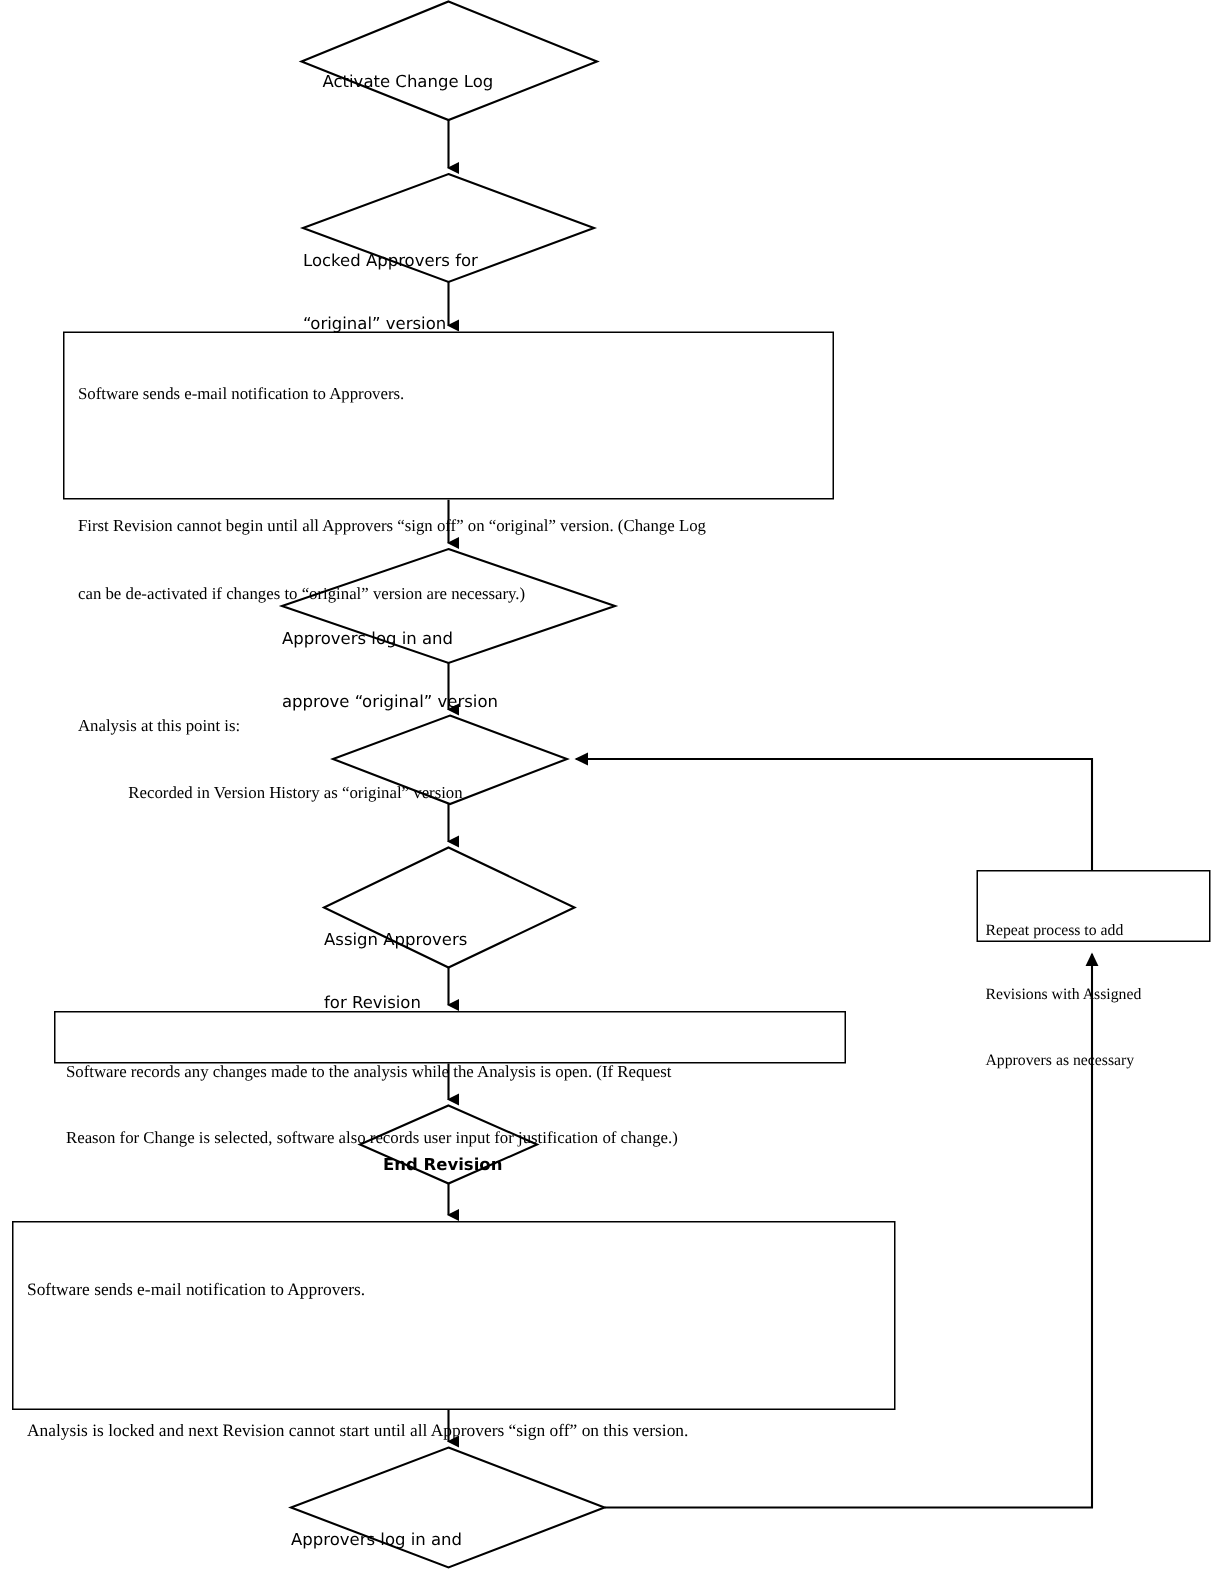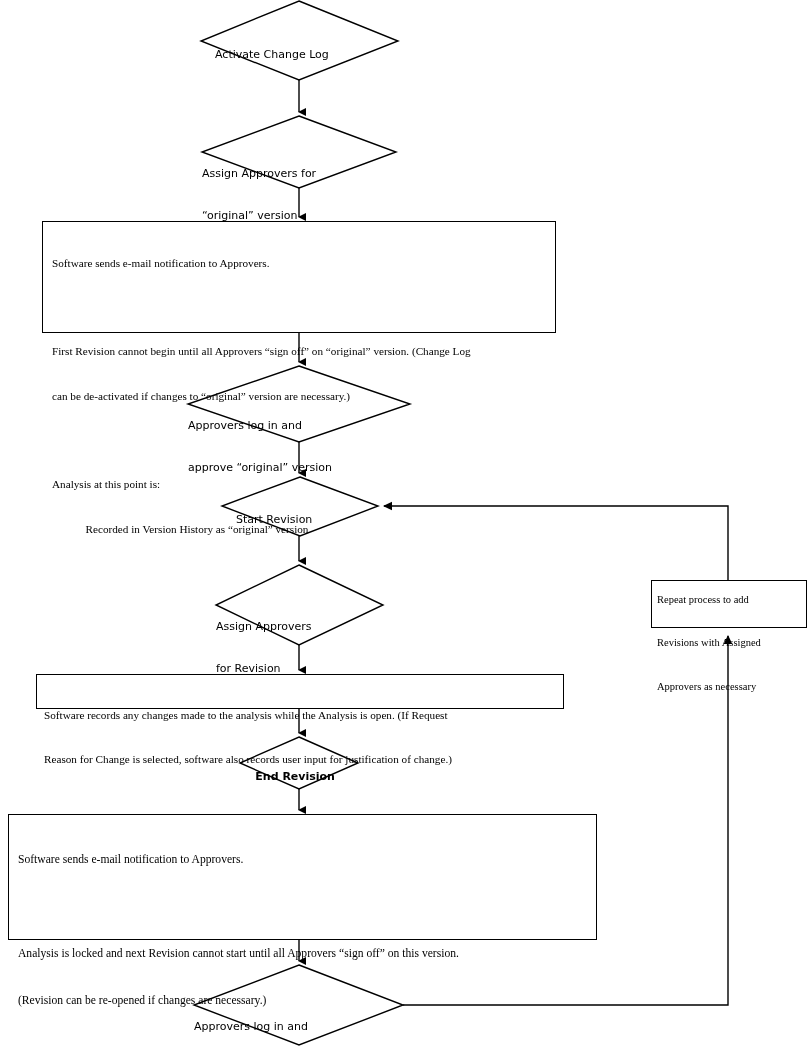--- a/index.html
+++ b/index.html
@@ -97,32 +97,29 @@
     <path d="M403,1005 L728,1005 L728,636" fill="none" stroke="#000000" stroke-width="1.4" marker-end="url(#arrowgen)"></path>
 
     <path d="M728,580 L728,506 L384,506" fill="none" stroke="#000000" stroke-width="1.4" marker-end="url(#arrowgen)"></path>
   </svg>
 
   <div class="node-text diamond-label" style="left:201px; top:34px; width:197px;">
     <span>Activate Change Log</span>
   </div>
 
   <div class="node-text diamond-label" style="left:202px; top:138px; width:194px;">
-    <div>Assign Approvers for</div>
+    <div>Locked Approvers for</div>
     <div>“original” version</div>
   </div>
 
   <div class="node-text diamond-label" style="left:188px; top:390px; width:222px;">
     <div>Approvers log in and</div>
     <div>approve “original” version</div>
   </div>
 
-  <div class="node-text diamond-label" style="left:222px; top:499px; width:156px;">
-    <span>Start Revision</span>
-  </div>
 
   <div class="node-text diamond-label" style="left:216px; top:591px; width:167px;">
     <div>Assign Approvers</div>
     <div>for Revision</div>
   </div>
 
   <div class="node-text diamond-label" style="left:240px; top:756px; width:118px;font-weight:bold;">
     <span>End Revision</span>
   </div>
 
@@ -146,27 +143,26 @@
   <div class="proc-text" style="left:44px; top:678px; width:516px;">
     <div>Software records any changes made to the analysis while the Analysis is open. (If Request</div>
     <div>Reason for Change is selected, software also records user input for justification of change.)</div>
   </div>
 
   <div class="proc-box" style="left:8px; top:814px; width:589px; height:126px;"></div>
   <div class="proc-text" style="left:18px; top:820px; width:575px; font-size:11.6px; line-height:1.36;">
     <div>Software sends e-mail notification to Approvers.</div>
     <div>&nbsp;</div>
     <div>Analysis is locked and next Revision cannot start until all Approvers “sign off” on this version.</div>
-    <div>(Revision can be re-opened if changes are necessary.)</div>
     <div>&nbsp;</div>
     
     
     
   </div>
 
   <div class="proc-box" style="left:651px; top:580px; width:156px; height:48px;"></div>
-  <div class="proc-text small-box-text" style="left:657px; top:564px; width:148px;">
+  <div class="proc-text small-box-text" style="left:657px; top:585px; width:148px;">
     <div>Repeat process to add</div>
     <div>Revisions with Assigned</div>
     <div>Approvers as necessary</div>
   </div>
 
 </div>
 
 </body></html>

